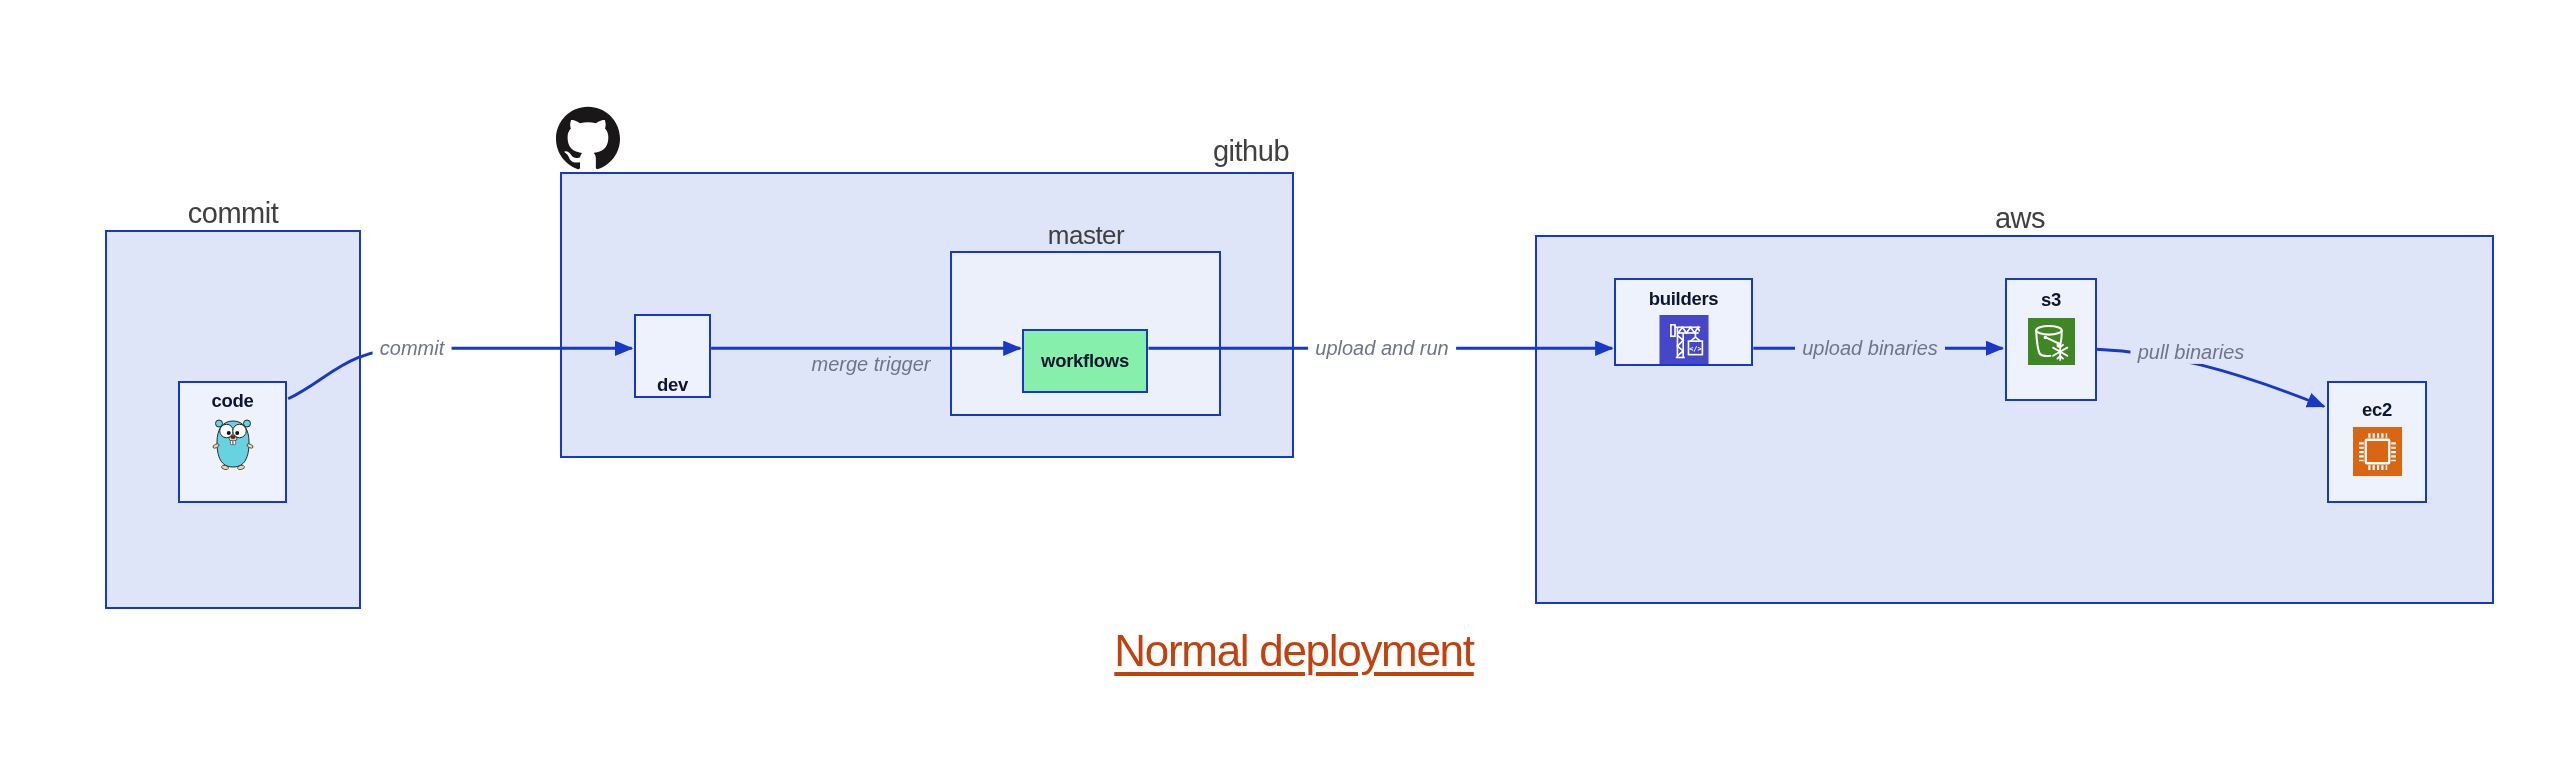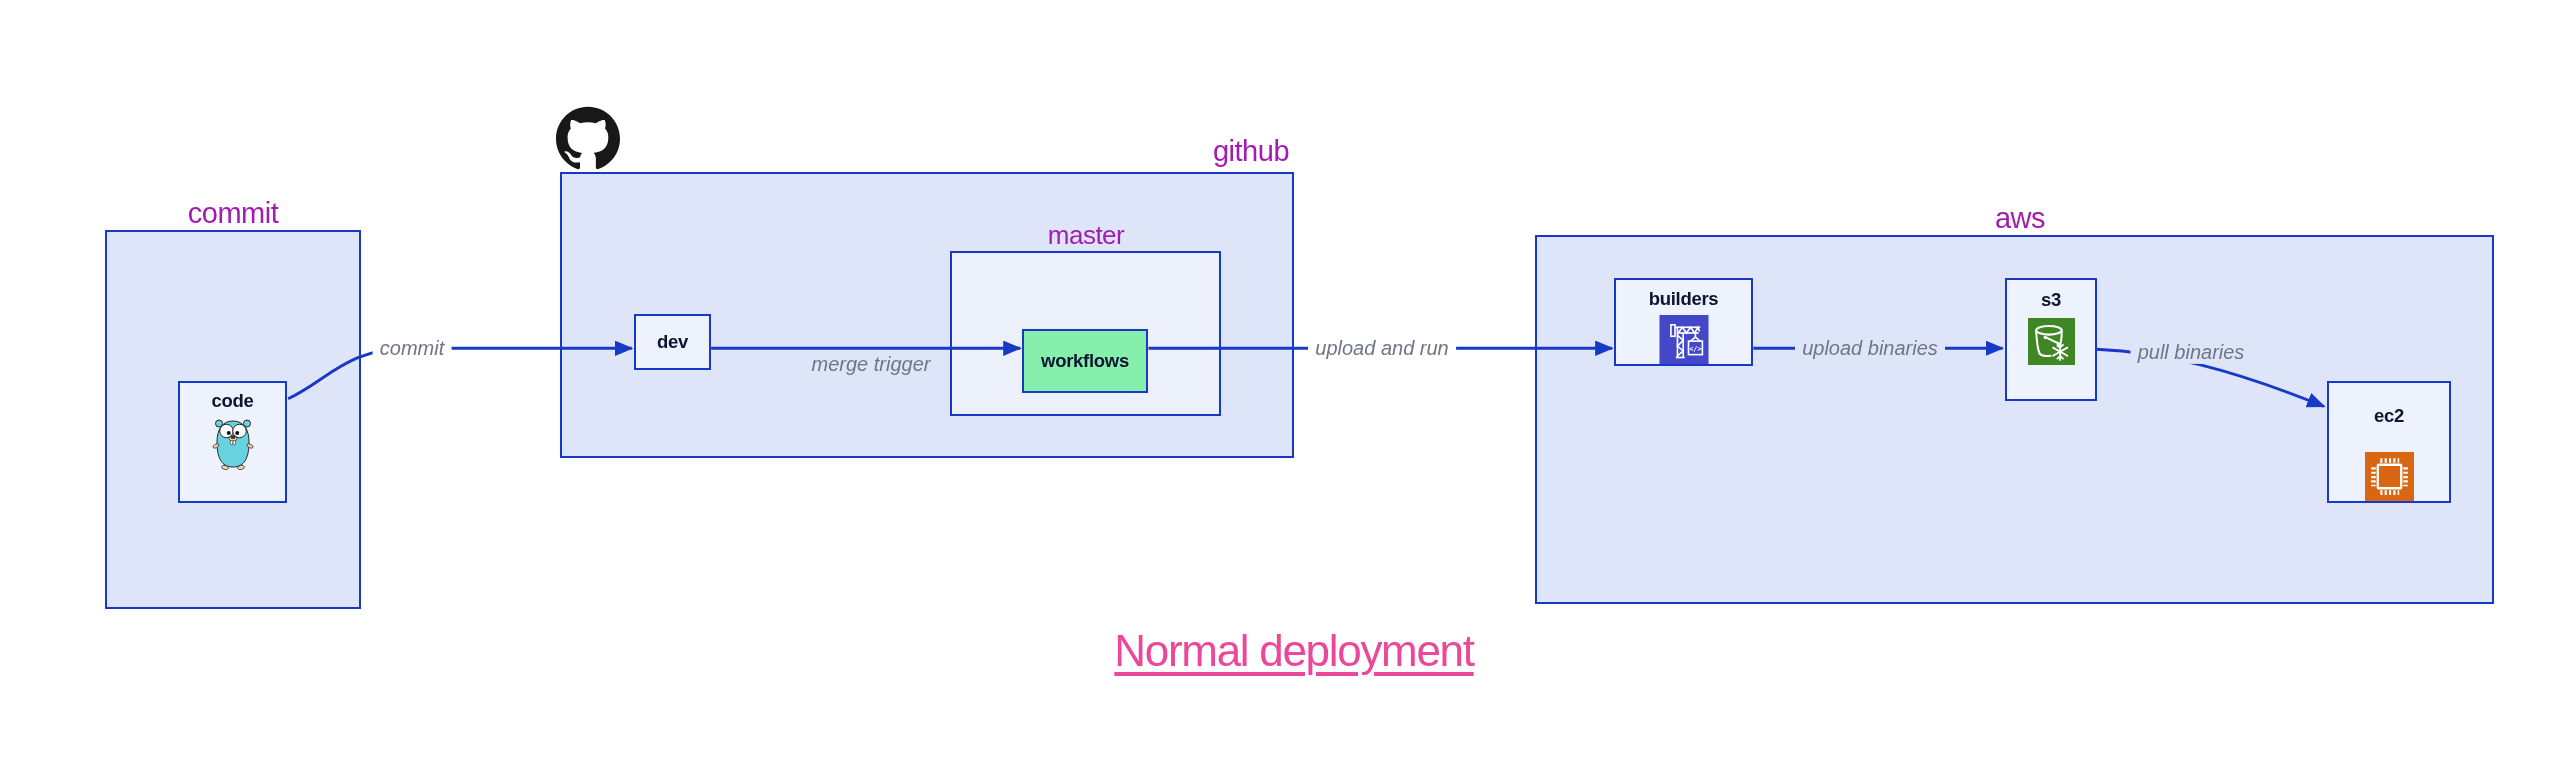--- a/index.html
+++ b/index.html
@@ -4,29 +4,29 @@
 <style>
   html,body{margin:0;padding:0;background:#ffffff;}
   body{width:2604px;height:781px;position:relative;font-family:"Liberation Sans",sans-serif;overflow:hidden;}
   .canvas{position:absolute;left:0;top:0;width:2604px;height:781px;}
   .section-box{position:absolute;background:#dfe5f8;border:2.6px solid #1838c8;box-sizing:border-box;z-index:1;}
   .subsection-box{position:absolute;background:#ecf0fa;border:2.6px solid #1838c8;box-sizing:border-box;z-index:1;}
   .node-box{position:absolute;background:#eef2fc;border:2.6px solid #1838c8;box-sizing:border-box;z-index:3;
             display:flex;flex-direction:column;align-items:center;}
   .node-box.center{justify-content:center;}
   .node-title{color:#0d1530;font-weight:bold;font-size:18.5px;letter-spacing:-0.3px;line-height:1.2;}
-  .section-label{position:absolute;color:#a21caf;font-size:29px;letter-spacing:-0.5px;z-index:4;
+  .section-label{position:absolute;color:#404040;font-size:29px;letter-spacing:-0.5px;z-index:4;
                  transform:translateX(-50%);white-space:nowrap;}
   .section-label.small{font-size:26px;}
   .edge-label{position:absolute;color:#6e7686;font-style:italic;font-size:20px;z-index:4;
               transform:translate(-50%,-50%);white-space:nowrap;padding:2.1px 7.2px;line-height:1;}
   .on-white{background:#ffffff;}
   .on-fill{background:#dfe5f8;}
   .main-title{position:absolute;left:1294px;top:626px;transform:translateX(-50%);z-index:4;
-              color:#ec4899;font-size:44px;letter-spacing:-1.3px;white-space:nowrap;
+              color:#c2410c;font-size:44px;letter-spacing:-1.3px;white-space:nowrap;
               text-decoration:underline;text-decoration-thickness:3.6px;text-underline-offset:6.2px;}
   .wires{position:absolute;left:0;top:0;z-index:2;}
   .logo{position:absolute;z-index:2;}
   .icon-block{display:block;}
 </style>
 </head>
 <body>
 
 <div class="canvas">
 
@@ -75,21 +75,21 @@
       <circle cx="55" cy="30" r="13.5" fill="#ffffff" stroke="#26282b" stroke-width="2"></circle>
       <circle cx="33.5" cy="34" r="4" fill="#101010"></circle>
       <circle cx="50.5" cy="34" r="4" fill="#101010"></circle>
       <ellipse cx="42" cy="45" rx="8" ry="5.5" fill="#f6d3a7" stroke="#26282b" stroke-width="1.5"></ellipse>
       <ellipse cx="42" cy="42.5" rx="4.5" ry="3" fill="#46342c" stroke="#26282b" stroke-width="1"></ellipse>
       <rect x="36.8" y="49" width="5" height="8.5" rx="1.6" fill="#ffffff" stroke="#26282b" stroke-width="1.2"></rect>
       <rect x="42.2" y="49" width="5" height="8.5" rx="1.6" fill="#ffffff" stroke="#26282b" stroke-width="1.2"></rect>
     </svg>
   </div>
 
-  <div class="node-box center" style="left:634px;top:314px;width:77px;height:56px;">
+  <div class="node-box center" style="left:634px;top:314px;width:77px;height:84px;justify-content:flex-end;">
     <div class="node-title">dev</div>
   </div>
 
   <div class="node-box center" style="left:1022px;top:329px;width:126px;height:64px;background:#86efac;">
     <div class="node-title">workflows</div>
   </div>
 
   <div class="node-box" style="left:1614px;top:278px;width:139px;height:88px;padding-top:8.2px;">
     <div class="node-title">builders</div>
     <svg viewBox="0 0 120 120" width="62" height="62" style="margin-top:4.6px;" class="icon-block">
@@ -127,21 +127,21 @@
       <g stroke="#ffffff" stroke-width="3.6" fill="none" stroke-linecap="round">
         <path d="M63 50 V82"></path>
         <path d="M49 58 L77 74"></path>
         <path d="M77 58 L49 74"></path>
         <path d="M57.5 52.5 L63 57.5 L68.5 52.5"></path>
         <path d="M57.5 79.5 L63 74.5 L68.5 79.5"></path>
       </g>
     </svg>
   </div>
 
-  <div class="node-box" style="left:2327px;top:381px;width:124px;height:122px;padding-top:22px;justify-content:space-between;">
+  <div class="node-box" style="left:2327px;top:381px;width:100px;height:122px;padding-top:16px;">
     <div class="node-title">ec2</div>
     <svg viewBox="0 0 96 96" width="49" height="49" style="margin-top:6.2px;" class="icon-block">
       <rect width="96" height="96" fill="#d86613"></rect>
       <rect x="25" y="25" width="46" height="46" rx="2" fill="none" stroke="#ffffff" stroke-width="4.5"></rect>
       <g stroke="#ffffff" stroke-width="9" fill="none">
         <path d="M30 16.5 H67" stroke-dasharray="4.2 4.3"></path>
         <path d="M30 79.5 H67" stroke-dasharray="4.2 4.3"></path>
         <path d="M16.5 30 V67" stroke-dasharray="4.2 4.3"></path>
         <path d="M79.5 30 V67" stroke-dasharray="4.2 4.3"></path>
       </g>

